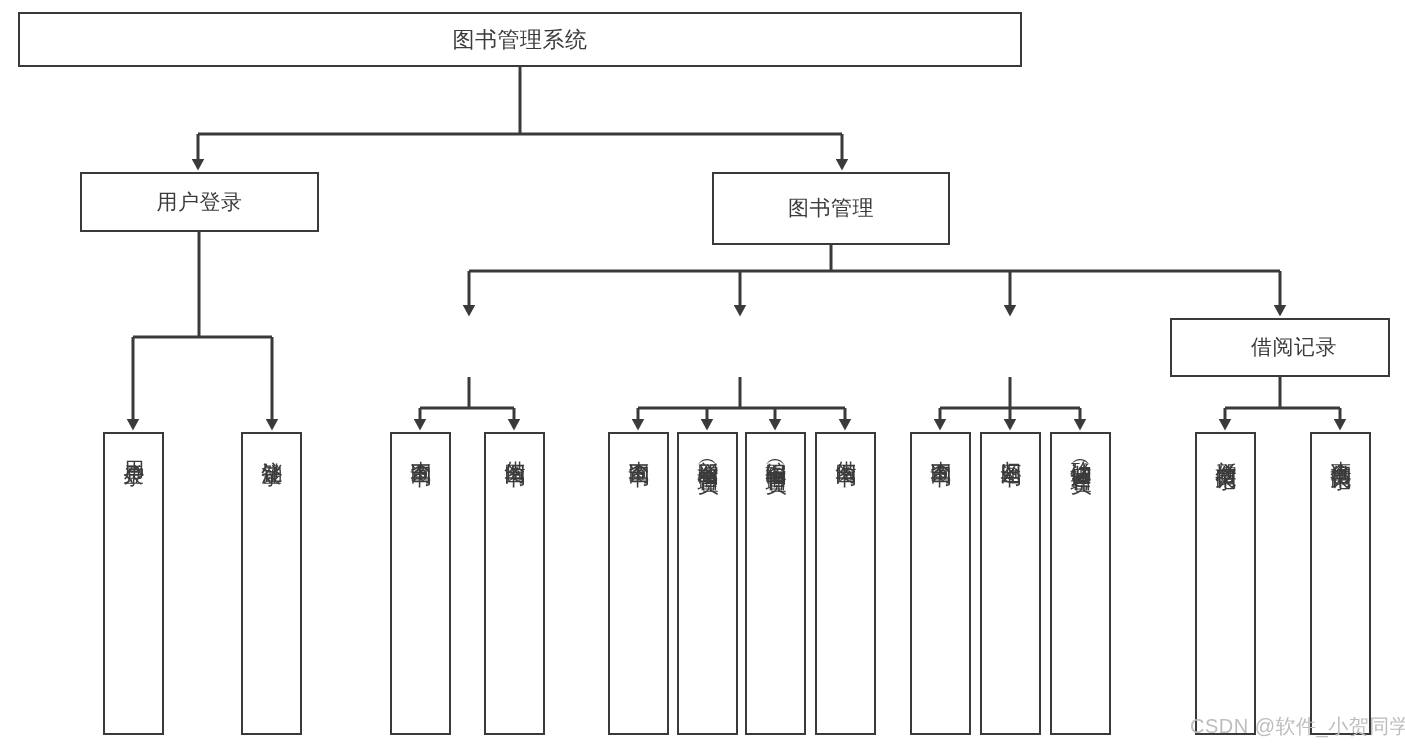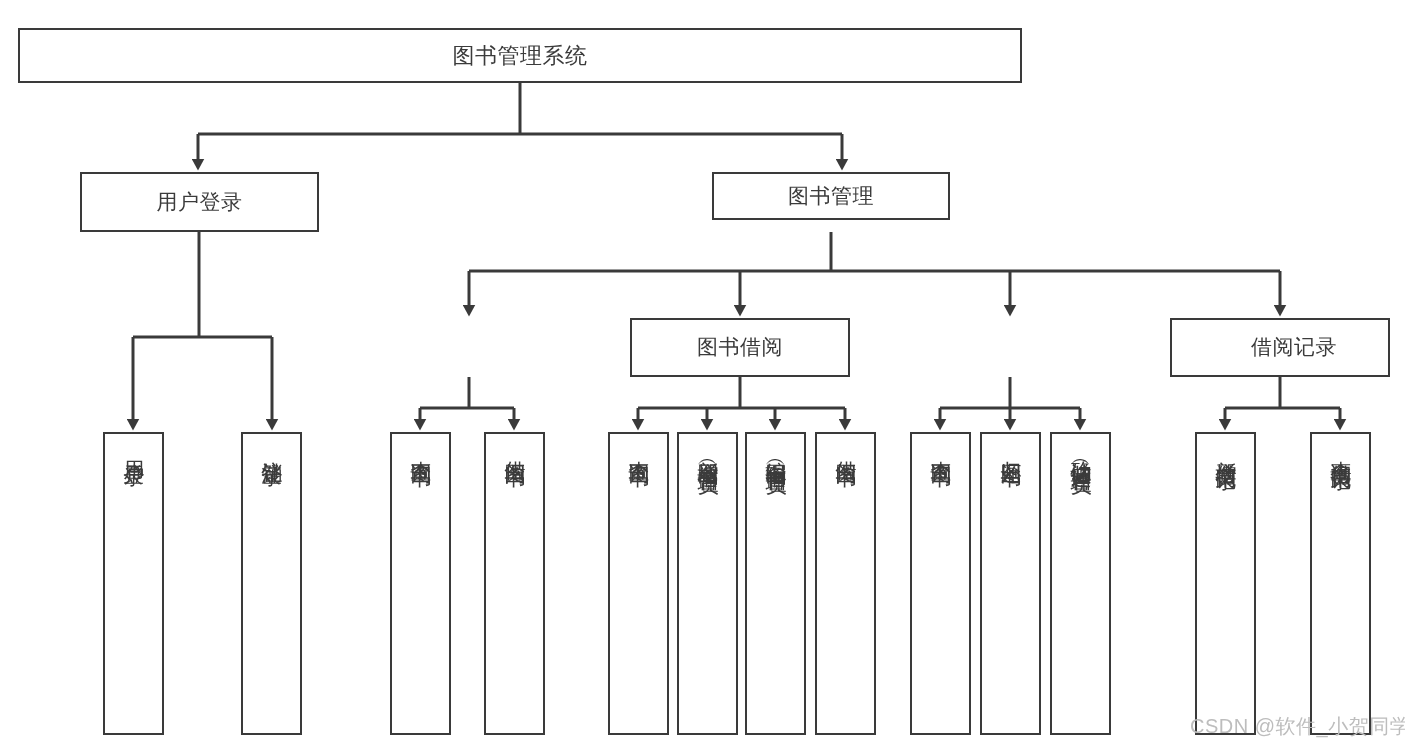--- a/index.html
+++ b/index.html
@@ -110,34 +110,31 @@
       <path d="M1010,408 L1010,420" marker-end="url(#arrow)"></path>
       <path d="M1080,408 L1080,420" marker-end="url(#arrow)"></path>
 
       <path d="M1280,377 L1280,408"></path>
       <path d="M1225,408 L1340,408"></path>
       <path d="M1225,408 L1225,420" marker-end="url(#arrow)"></path>
       <path d="M1340,408 L1340,420" marker-end="url(#arrow)"></path>
     </g>
   </svg>
 
-  <div class="node root" style="left:18px; top:12px; width:1004px; height:55px;margin-top:16px;">
+  <div class="node root" style="left:18px; top:12px; width:1004px; height:55px;">
     <span class="node-label">图书管理系统</span>
   </div>
 
   <div class="node" style="left:80px; top:172px; width:239px; height:60px;">
     <span class="node-label">用户登录</span>
   </div>
-  <div class="node" style="left:712px; top:172px; width:238px; height:48px;">
+  <div class="node" style="left:712px; top:172px; width:238px; height:73px;">
     <span class="node-label">图书管理</span>
   </div>
 
-  <div class="node" style="left:630px; top:318px; width:220px; height:59px;">
-    <span class="node-label">图书借阅</span>
-  </div>
   <div class="node" style="left:1170px; top:318px; width:220px; height:59px;padding-left:28px;">
     <span class="node-label">借阅记录</span>
   </div>
 
   <div class="node vertical" style="left:103px; top:432px; width:61px; height:303px;">
     <span class="node-label">用户登录</span>
   </div>
   <div class="node vertical" style="left:241px; top:432px; width:61px; height:303px;">
     <span class="node-label">注销登录</span>
   </div>

